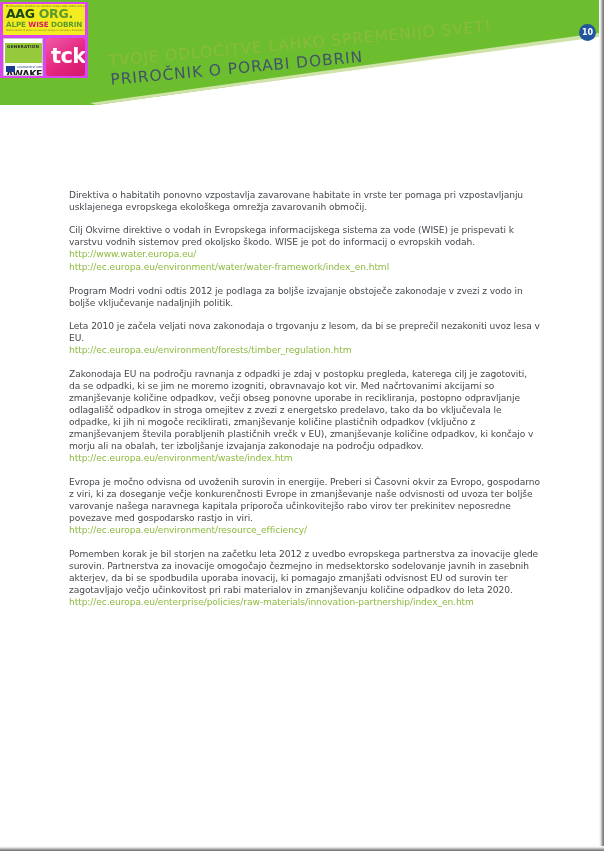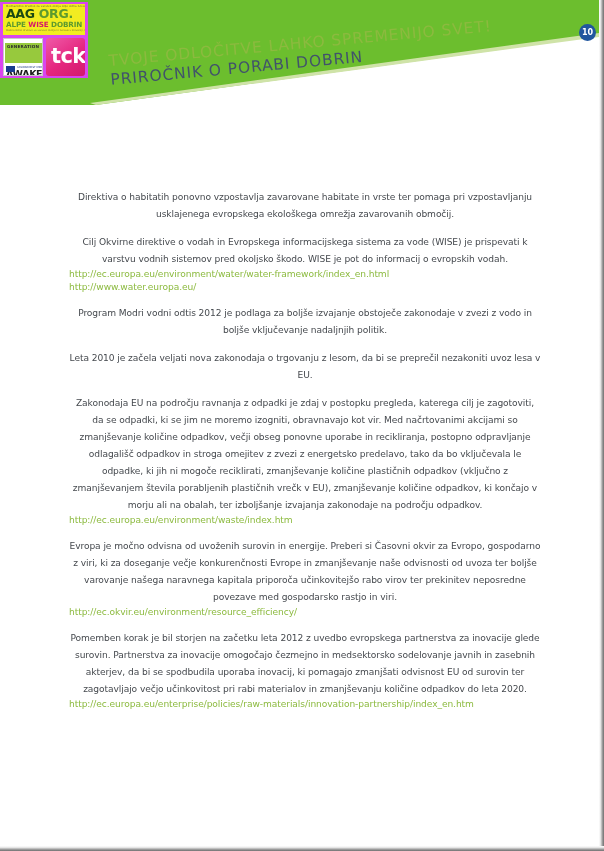--- a/index.html
+++ b/index.html
@@ -260,23 +260,23 @@
     position: absolute;
     left: 69px;
     top: 189px;
     width: 472px;
   }
   .para-block {
     margin-bottom: 11px;
   }
   .para-text {
     font-size: 9.1px;
-    line-height: 17px;
+    line-height: 12px;
     color: #45494e;
-    text-align: center;
+    text-align: left;
     font-family: "DejaVu Sans", sans-serif;
     letter-spacing: -0.08px;
   }
   .para-link {
     font-size: 9.1px;
     line-height: 13.1px;
     color: #8cba3f;
     font-family: "DejaVu Sans", sans-serif;
     letter-spacing: -0.08px;
     word-break: break-all;
@@ -331,36 +331,37 @@
   </div>
 
   <div id="page-badge">10</div>
 
   <div id="content">
       <div class="para-block">
         <div class="para-text">Direktiva o habitatih ponovno vzpostavlja zavarovane habitate in vrste ter pomaga pri vzpostavljanju usklajenega evropskega ekološkega omrežja zavarovanih območij.</div>
       </div>
       <div class="para-block">
         <div class="para-text">Cilj Okvirne direktive o vodah in Evropskega informacijskega sistema za vode (WISE) je prispevati k varstvu vodnih sistemov pred okoljsko škodo. WISE je pot do informacij o evropskih vodah.</div>
+        <div class="para-link">http://www.water.europa.eu/</div>
         <div class="para-link">http://ec.europa.eu/environment/water/water-framework/index_en.html</div>
-        <div class="para-link">http://www.water.europa.eu/</div>
       </div>
       <div class="para-block">
         <div class="para-text">Program Modri vodni odtis 2012 je podlaga za boljše izvajanje obstoječe zakonodaje v zvezi z vodo in boljše vključevanje nadaljnjih politik.</div>
       </div>
       <div class="para-block">
         <div class="para-text">Leta 2010 je začela veljati nova zakonodaja o trgovanju z lesom, da bi se preprečil nezakoniti uvoz lesa v EU.</div>
+        <div class="para-link">http://ec.europa.eu/environment/forests/timber_regulation.htm</div>
       </div>
       <div class="para-block">
         <div class="para-text">Zakonodaja EU na področju ravnanja z odpadki je zdaj v postopku pregleda, katerega cilj je zagotoviti, da se odpadki, ki se jim ne moremo izogniti, obravnavajo kot vir. Med načrtovanimi akcijami so zmanjševanje količine odpadkov, večji obseg ponovne uporabe in recikliranja, postopno odpravljanje odlagališč odpadkov in stroga omejitev z zvezi z energetsko predelavo, tako da bo vključevala le odpadke, ki jih ni mogoče reciklirati, zmanjševanje količine plastičnih odpadkov (vključno z zmanjševanjem števila porabljenih plastičnih vrečk v EU), zmanjševanje količine odpadkov, ki končajo v morju ali na obalah, ter izboljšanje izvajanja zakonodaje na področju odpadkov.</div>
         <div class="para-link">http://ec.europa.eu/environment/waste/index.htm</div>
       </div>
       <div class="para-block">
         <div class="para-text">Evropa je močno odvisna od uvoženih surovin in energije. Preberi si Časovni okvir za Evropo, gospodarno z viri, ki za doseganje večje konkurenčnosti Evrope in zmanjševanje naše odvisnosti od uvoza ter boljše varovanje našega naravnega kapitala priporoča učinkovitejšo rabo virov ter prekinitev neposredne povezave med gospodarsko rastjo in viri.</div>
-        <div class="para-link">http://ec.okvir.eu/environment/resource_efficiency/</div>
+        <div class="para-link">http://ec.europa.eu/environment/resource_efficiency/</div>
       </div>
       <div class="para-block">
         <div class="para-text">Pomemben korak je bil storjen na začetku leta 2012 z uvedbo evropskega partnerstva za inovacije glede surovin. Partnerstva za inovacije omogočajo čezmejno in medsektorsko sodelovanje javnih in zasebnih akterjev, da bi se spodbudila uporaba inovacij, ki pomagajo zmanjšati odvisnost EU od surovin ter zagotavljajo večjo učinkovitost pri rabi materialov in zmanjševanju količine odpadkov do leta 2020.</div>
         <div class="para-link">http://ec.europa.eu/enterprise/policies/raw-materials/innovation-partnership/index_en.htm</div>
       </div>
     </div>
 
   <div id="sheet-edge-right"></div>
   <div id="sheet-edge-bottom"></div>
 

